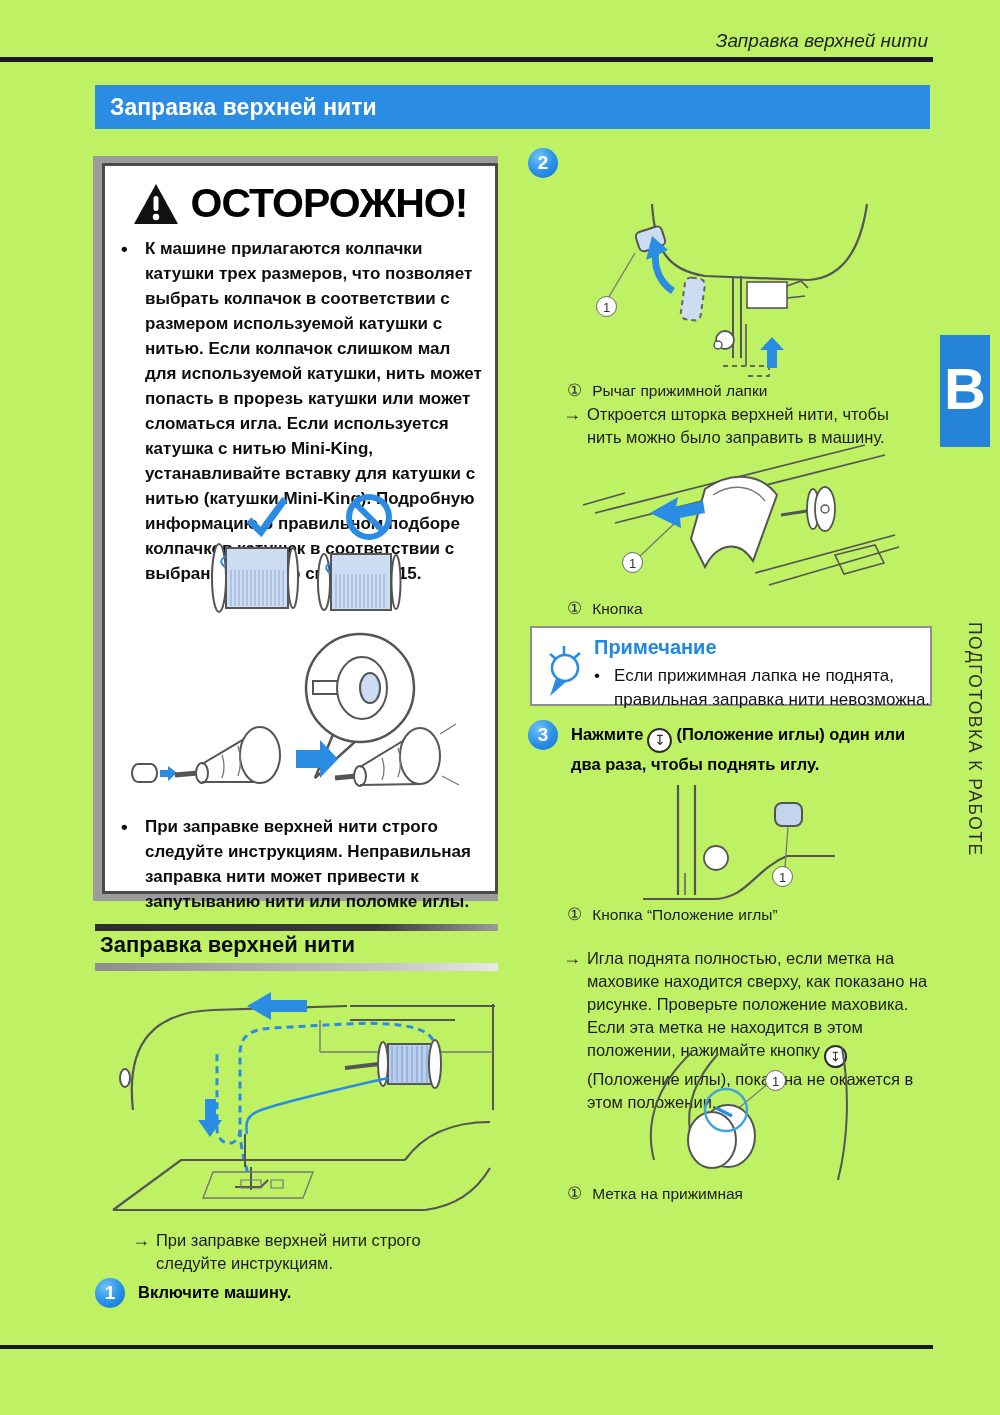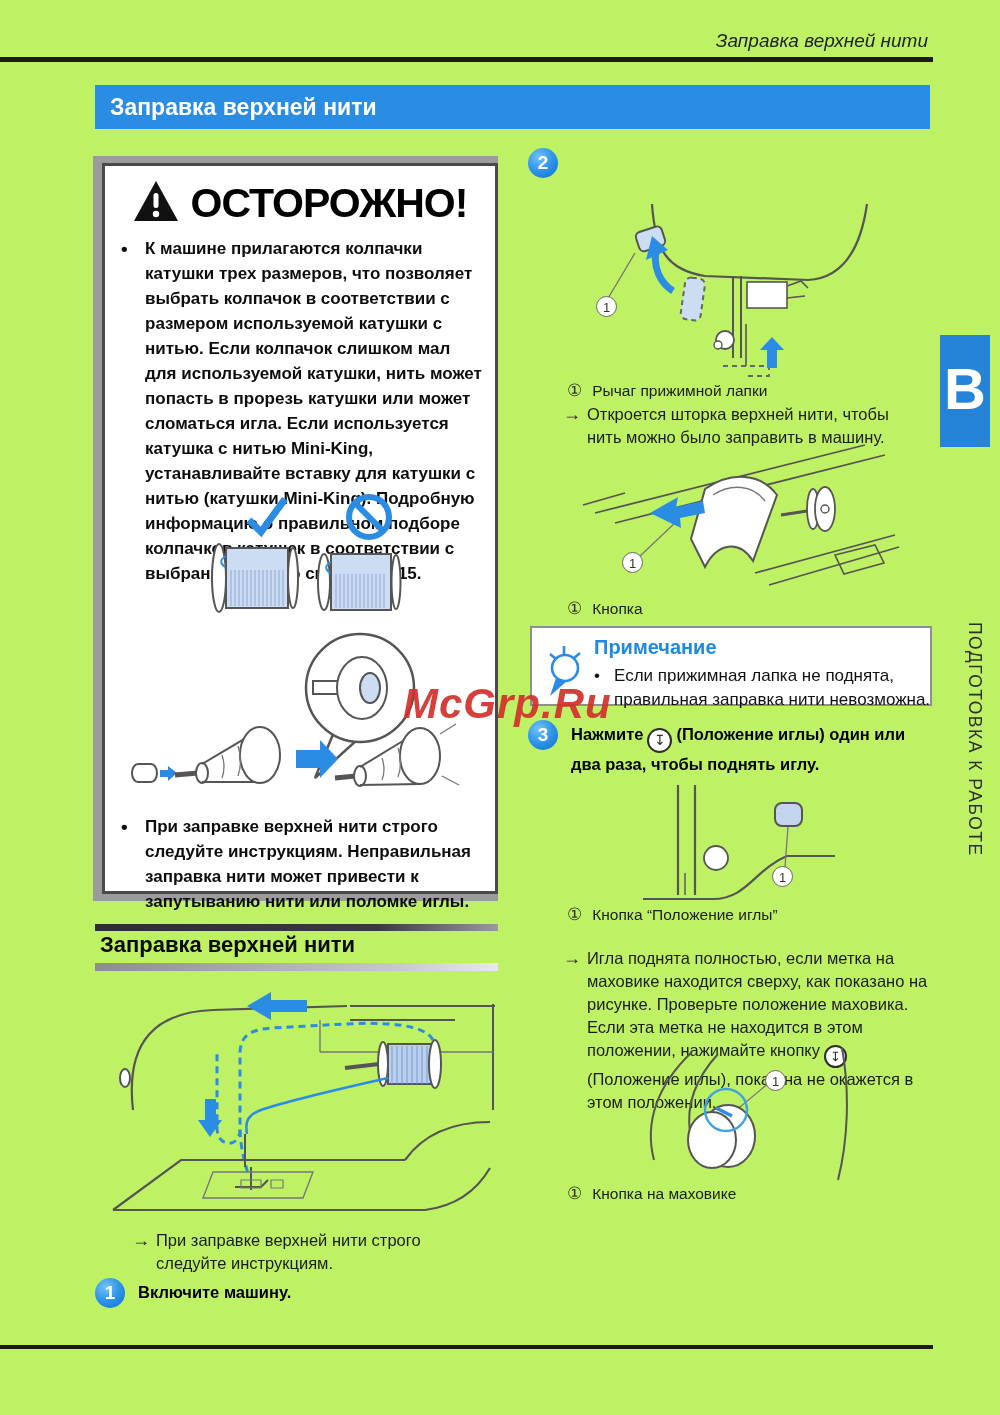--- a/index.html
+++ b/index.html
@@ -12,21 +12,21 @@
   .title-bar{position:absolute;left:95px;top:85px;width:835px;height:44px;background:#2b8ce4;
              color:#fff;font-weight:bold;font-size:23px;line-height:44px;padding-left:15px;box-sizing:border-box;}
   .footer-rule{position:absolute;left:0;top:1345px;width:933px;height:4px;background:#1b1b1b;}
   .footer-text{position:absolute;top:1356px;right:70px;font-size:21px;color:#111;}
   .footer-text .sec{font-style:italic;margin-right:20px;}
 
   
   .warning-box{position:absolute;left:102px;top:163px;width:396px;height:731px;background:#fff;
                border:3px solid #4a4a4a;box-sizing:border-box;
                box-shadow:-9px 0 0 #9b9b9b,0 -7px 0 #9b9b9b,0 7px 0 #9b9b9b,-9px -7px 0 #9b9b9b,-9px 7px 0 #9b9b9b;}
-  .warn-title{display:flex;justify-content:center;gap:12px;margin-top:14px;}
+  .warn-title{display:flex;align-items:center;justify-content:center;gap:12px;margin-top:14px;}
   .warn-title .txt{font-size:41px;font-weight:bold;letter-spacing:-1px;color:#000;}
   .warn-bullet{display:flex;margin:9px 10px 0 16px;font-weight:bold;font-size:17px;line-height:25px;color:#0d0d0d;}
   .warn-bullet .b{width:24px;flex:none;font-size:19px;}
   .wb-b2{position:absolute;left:16px;top:648px;right:8px;margin:0;}
 
   
   .illus{position:absolute;}
   .ban-icon{position:absolute;left:346px;top:494px;width:34px;height:34px;border:6px solid #2b8ce4;border-radius:50%;}
   .ban-icon::after{content:"";position:absolute;left:-2px;top:14px;width:38px;height:6px;background:#2b8ce4;
                    transform:rotate(45deg);}
@@ -306,23 +306,22 @@
       <line x1="170" y1="34" x2="134" y2="64" stroke="#777" stroke-width="1.3"></line>
       <ellipse cx="128" cy="88" rx="27" ry="31" fill="#fff" stroke="#555" stroke-width="2"></ellipse>
       <ellipse cx="112" cy="92" rx="24" ry="28" fill="#fff" stroke="#555" stroke-width="2"></ellipse>
       <line x1="116" y1="60" x2="132" y2="68" stroke="#2b8ce4" stroke-width="3.5"></line>
       <circle cx="126" cy="62" r="21" fill="none" stroke="#3fa2e2" stroke-width="2.4"></circle>
     </svg>
   </div>
   <div class="m" style="left:765px;top:1070px;">1</div>
 
   <div class="callout" style="left:567px;top:1183px;">
-    <span class="cm">①</span><span>Кнопка на маховике</span>
+    <span class="cm">①</span><span>Метка на прижимная</span>
   </div>
 
   <div class="tab-b">B</div>
   <div class="tab-label">ПОДГОТОВКА К РАБОТЕ</div>
 
   <div class="footer-rule"></div>
 
-  <div class="watermark">McGrp.Ru</div>
 
 </div>
 
 </body></html>

